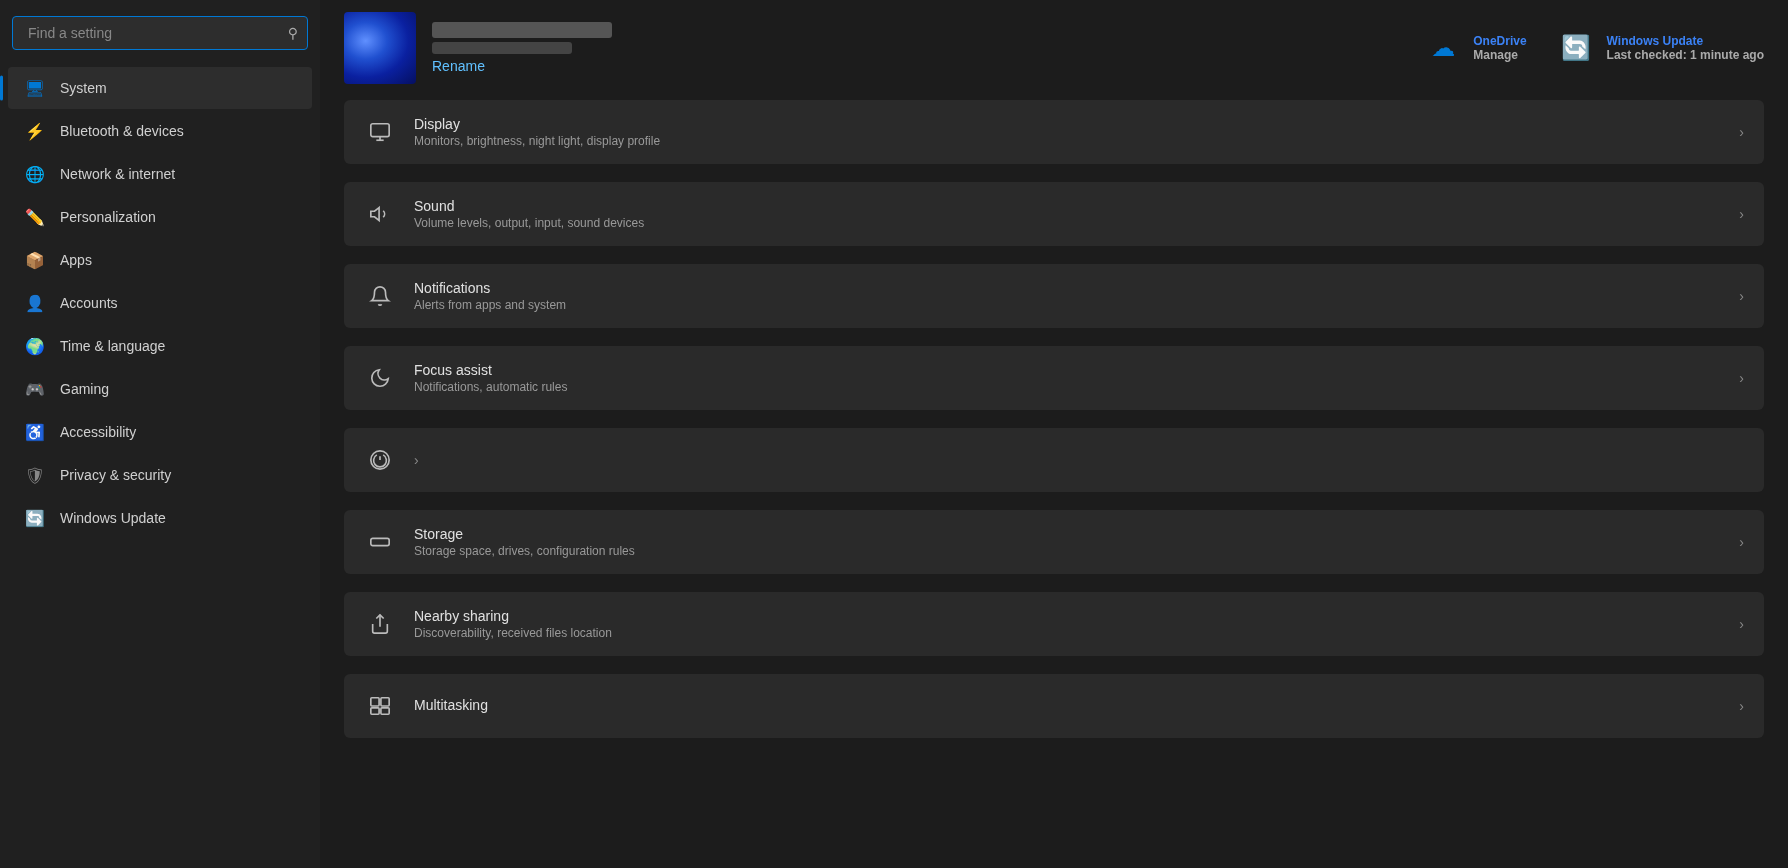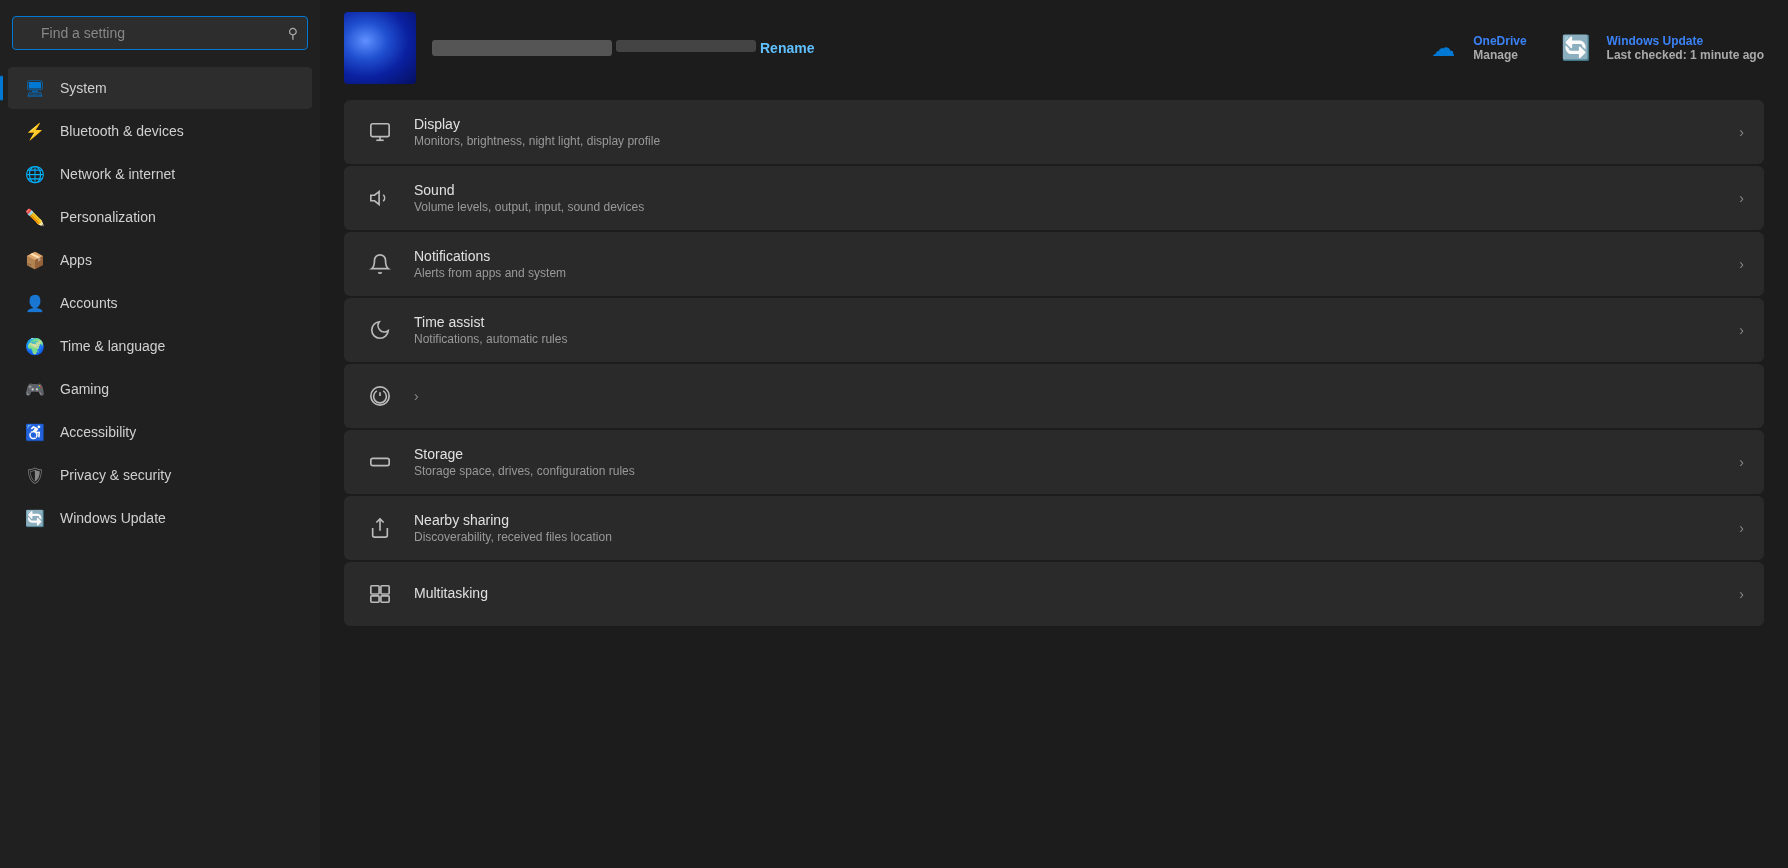--- a/index.html
+++ b/index.html
@@ -29,21 +29,21 @@
       position: relative;
     }
 
     .search-input {
       width: 100%;
       background: #2d2d2d;
       border: 1.5px solid #0078d4;
       border-radius: 4px;
       color: #e0e0e0;
       font-size: 14px;
-      padding: 8px 36px 8px 28px;
+      padding: 8px 36px 8px 15px;
       outline: none;
     }
 
     .search-input::placeholder {
       color: #888;
     }
 
     .search-icon-wrap {
       position: absolute;
       right: 10px;
@@ -126,23 +126,22 @@
     }
 
     .avatar-inner {
       width: 100%;
       height: 100%;
       background: radial-gradient(ellipse at 30% 40%, #6090ff 0%, #2050d0 30%, #0a20a0 60%, #050f60 100%);
     }
 
     .user-info {
       display: flex;
-      flex-direction: row;
+      flex-direction: column;
       gap: 4px;
-      font-weight: bold;
     }
 
     .user-name-bar {
       width: 180px;
       height: 16px;
       background: #555;
       border-radius: 3px;
     }
 
     .user-email-bar {
@@ -194,21 +193,21 @@
     .widget-sub {
       font-size: 12px;
       color: #aaa;
       font-weight: bold;
     }
 
     
     .settings-list {
       display: flex;
       flex-direction: column;
-      gap: 2px;
+      gap: 18px;
     }
 
     .setting-item {
       display: flex;
       align-items: center;
       background: #2a2a2a;
       border-radius: 6px;
       padding: 16px 20px;
       cursor: pointer;
       gap: 18px;
@@ -381,21 +380,21 @@
       </div>
       <span class="setting-chevron">›</span>
     </div>
       <div class="setting-item">
       <div class="setting-icon">
           <svg width="22" height="22" viewBox="0 0 24 24" fill="none" stroke="#bbb" stroke-width="1.8">
             <path d="M21 12.79A9 9 0 1 1 11.21 3 7 7 0 0 0 21 12.79z"></path>
           </svg>
         </div>
       <div class="setting-text">
-        <div class="setting-title">Time assist</div>
+        <div class="setting-title">Focus assist</div>
         <div class="setting-desc">Notifications, automatic rules</div>
       </div>
       <span class="setting-chevron">›</span>
     </div>
       <div class="setting-item">
       <div class="setting-icon">
           <svg width="22" height="22" viewBox="0 0 24 24" fill="none" stroke="#bbb" stroke-width="1.8">
             <circle cx="12" cy="12" r="10"></circle>
             <line x1="12" y1="8" x2="12" y2="12"></line>
             <path d="M8.56 6.44a7 7 0 1 0 6.88 0"></path>

